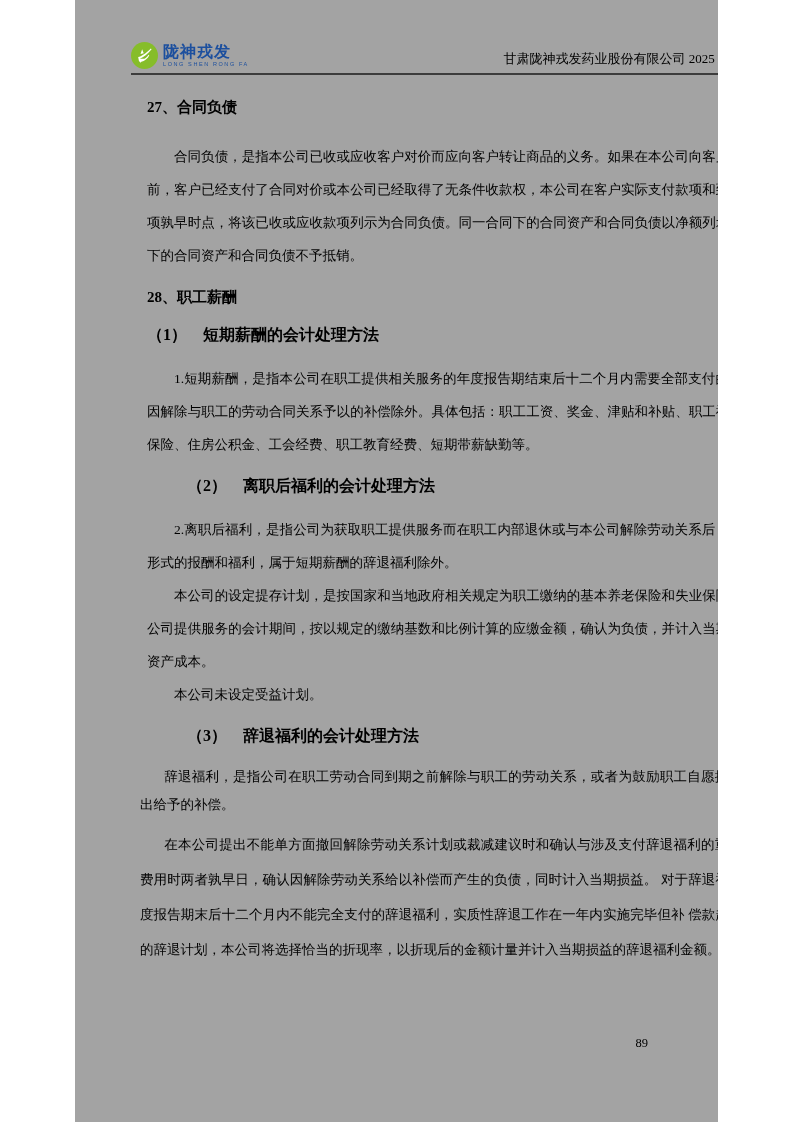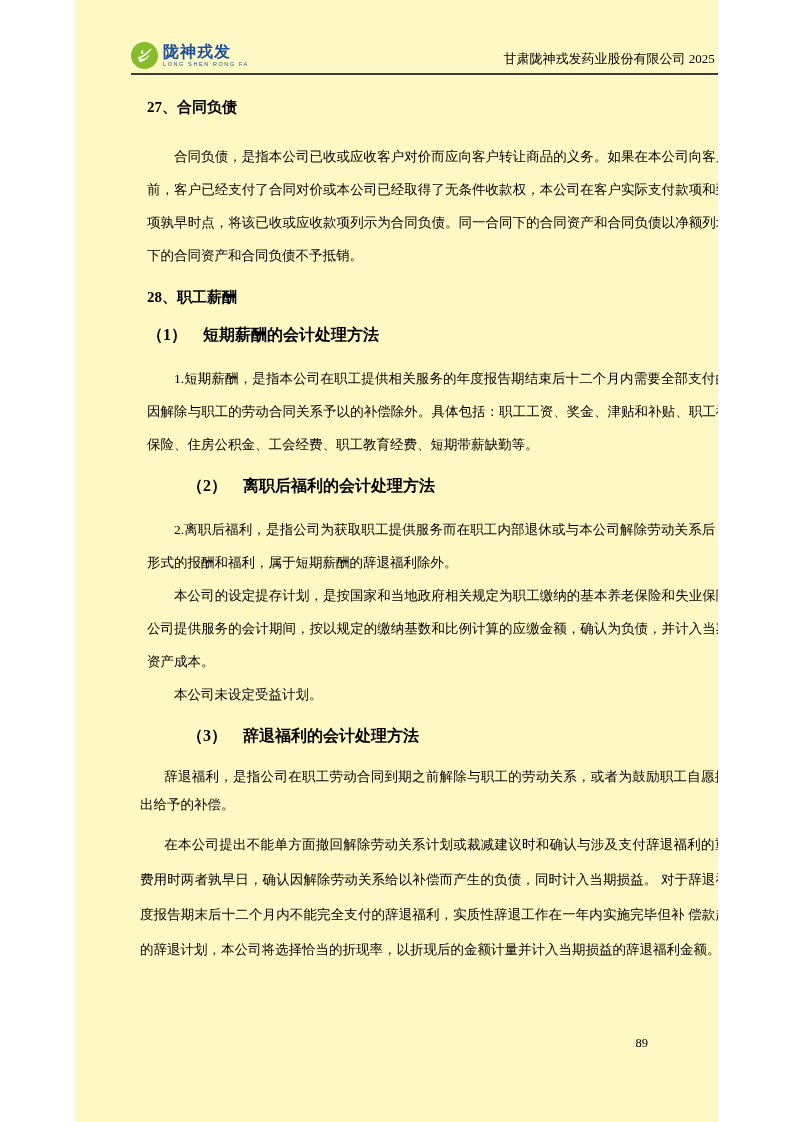--- a/index.html
+++ b/index.html
@@ -1,21 +1,21 @@
 <!DOCTYPE html>
 <html><head>
 <meta charset="utf-8">
 <style>
   * { margin:0; padding:0; box-sizing:border-box; }
   html,body { background:#ffffff; }
   .page {
     position:relative;
     width:643px; height:1122px;
     margin:0 auto;
-    background:#fef9c3;
+    background:#a3a3a3;
     font-family:"Liberation Serif","DejaVu Serif",serif;
     color:#000000;
     overflow:hidden;
   }
 
   
   .header {
     position:absolute;
     left:56px; top:42px;
     width:691px; height:33px;

